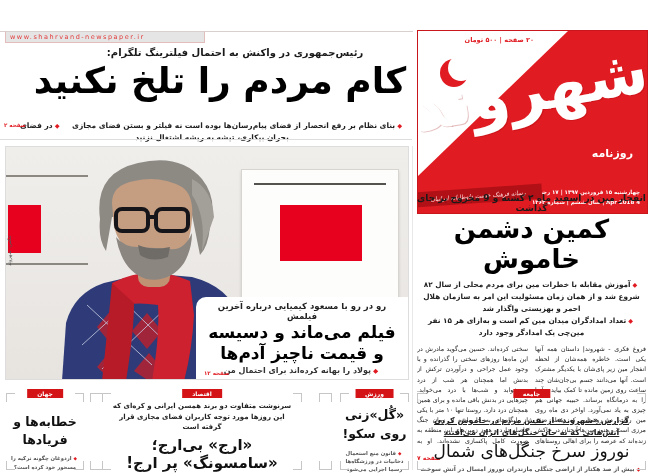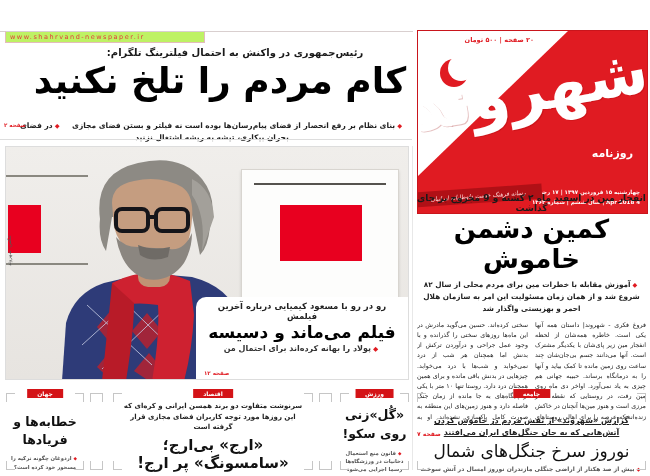--- a/index.html
+++ b/index.html
@@ -17,21 +17,21 @@
     overflow:hidden;
   }
   .abs{position:absolute;}
 
   
   .top-rule{left:0;top:31px;width:413px;height:1px;background:#d9cfcf;}
   .url-box{
     left:5px;top:31px;width:200px;height:12px;
     border:1px solid #e3bcbc;border-top:1px solid #d9cfcf;
     font-size:6.5px;color:#e23a3a;letter-spacing:1.5px;
-    display:flex;align-items:center;padding:0 4px;background:#bef264;
+    display:flex;align-items:center;padding:0 4px;background:#e5e5e5;
   }
 
   
   .masthead{
     right:2px;top:30px;width:231px;height:184px;
     background:var(--red);overflow:hidden;border:1px solid #c9151c;
   }
   .mast-tri{
     position:absolute;left:0;top:0;width:150px;height:145px;
     background:#fff;clip-path:polygon(0 0,100% 0,0 100%);
@@ -141,21 +141,21 @@
   }
   .cbox .kick{font-size:7px;font-weight:bold;color:#222;line-height:1.5;}
   .cbox .bul{color:#555;font-weight:bold;}
 
   .box-world{left:6px;width:78px;}
   .box-world .head{font-size:12.5px;font-weight:900;margin-top:20px;line-height:1.45;}
   .box-world .bul{font-size:5.3px;margin-top:5px;line-height:1.6;}
 
   .spacer-col{top:393px;width:13px;height:77px;}
 
-  .box-econ{left:113px;width:200px;text-align:center;}
+  .box-econ{left:102px;width:200px;text-align:center;}
   .box-econ .kick{margin-top:8px;padding:0 10px;}
   .box-econ .head{font-size:15px;font-weight:900;margin-top:3px;}
   .box-econ .bul{font-size:6px;margin-top:4px;line-height:1.6;padding:0 30px;}
 
   .box-sport{left:340px;width:69px;}
   .box-sport .head{font-size:12.5px;font-weight:900;margin-top:13px;line-height:1.5;}
   .box-sport .bul{font-size:5.3px;margin-top:5px;line-height:1.6;}
 
   .box-society{left:417px;width:229px;}
   .box-society .kick{font-size:8px;margin-top:22px;padding:0 8px;text-decoration:underline;}
@@ -241,32 +241,34 @@
 
     <path d="M74 82 Q80 116 104 124 Q128 128 142 108 Q150 94 150 78 Q142 96 128 94 L96 92 Q82 92 74 82 Z" fill="#8b8680"></path>
     <path d="M96 90 Q110 96 128 92 L126 102 Q110 108 98 100 Z" fill="#6f6b66"></path>
   </svg>
 
   <div class="photo-credit">عکس: شهروند</div>
 
   <div class="caption">
     <div class="kick">رو در رو با مسعود کیمیایی درباره آخرین فیلمش</div>
     <div class="head">فیلم می‌ماند و دسیسه</div>
+    <div class="head">و قیمت ناچیز آدم‌ها</div>
     <div class="bul"><span class="diamond"></span><span>پولاد را بهانه کرده‌اند برای احتمال من</span></div>
     <div class="pref">صفحه ۱۲</div>
   </div>
 </div>
 
 <div class="abs vline"></div>
 
 <div class="abs mine">
   <div class="kick">انفجار مین در اسفند ماه ۲ کشته و 9 مجروح بر جای گذاشت</div>
   <div class="head">کمین دشمن خاموش</div>
   <div class="buls">
     <div><span class="diamond"></span><span>آموزش مقابله با خطرات مین برای مردم محلی از سال ۸۲ شروع شد و از همان زمان مسئولیت این امر به سازمان هلال احمر و بهزیستی واگذار شد</span></div>
+    <div><span class="diamond"></span><span>تعداد امدادگران میدان مین کم است و به‌ازای هر ۱۵ نفر مین‌چی یک امدادگر وجود دارد</span></div>
   </div>
   <div class="body">فروغ فکری - شهروند| داستان همه آنها یکی است. خاطره همه‌شان از لحظه انفجار مین زیر پای‌شان با یکدیگر مشترک است. آنها می‌دانند جسم بی‌جان‌شان چند ساعت روی زمین مانده تا کمک بیاید و آنها را به درمانگاه برساند. حبیبه جهانی هم چیزی به یاد نمی‌آورد. اواخر دی ماه روی مین رفت، در روستایی که نقطه صفر مرزی است و هنوز مین‌ها آنچنان در خاکش زنده‌اند که عرصه را برای اهالی روستاهای سختی کرده‌اند. حسین می‌گوید مادرش در این ماه‌ها روزهای سختی را گذرانده و با وجود عمل جراحی و درآوردن ترکش از بدنش اما همچنان هر شب از درد نمی‌خوابد و شب‌ها با درد می‌خوابد. چیزهایی در بدنش باقی مانده و برای همین همچنان درد دارد. روستا تنها ۱۰ متر با یکی از پایگاه‌های به جا مانده از زمان جنگ فاصله دارد و هنوز زمین‌های این منطقه به صورت کامل پاکسازی نشده‌اند. او به طرف زمین‌های کشاورزی‌شان رفته بود که اسیر مین شد و حالا خلاص نشده است. او را به بیمارستان امام خمینی سردشت بردیم و ترکش را بیرون آوردند. در روستای ما چندین نفر گرفتار مین شده‌اند. برای مادرم پرونده تشکیل دادیم و باید منتظر بمانیم. حسین می‌گوید برای مقابله با مین آموزش خاصی به آنها داده نشده و هیچ کدام از اهالی هنوز نمی‌دانند باید چگونه با این وضع روبه‌رو شوند.</div>
   <div class="pref">صفحه ۷</div>
 </div>
 
 <div class="abs cbox box-world">
   <i class="tl"></i>
     <i class="tr"></i>
     <i class="bl"></i>
     <i class="br"></i>

